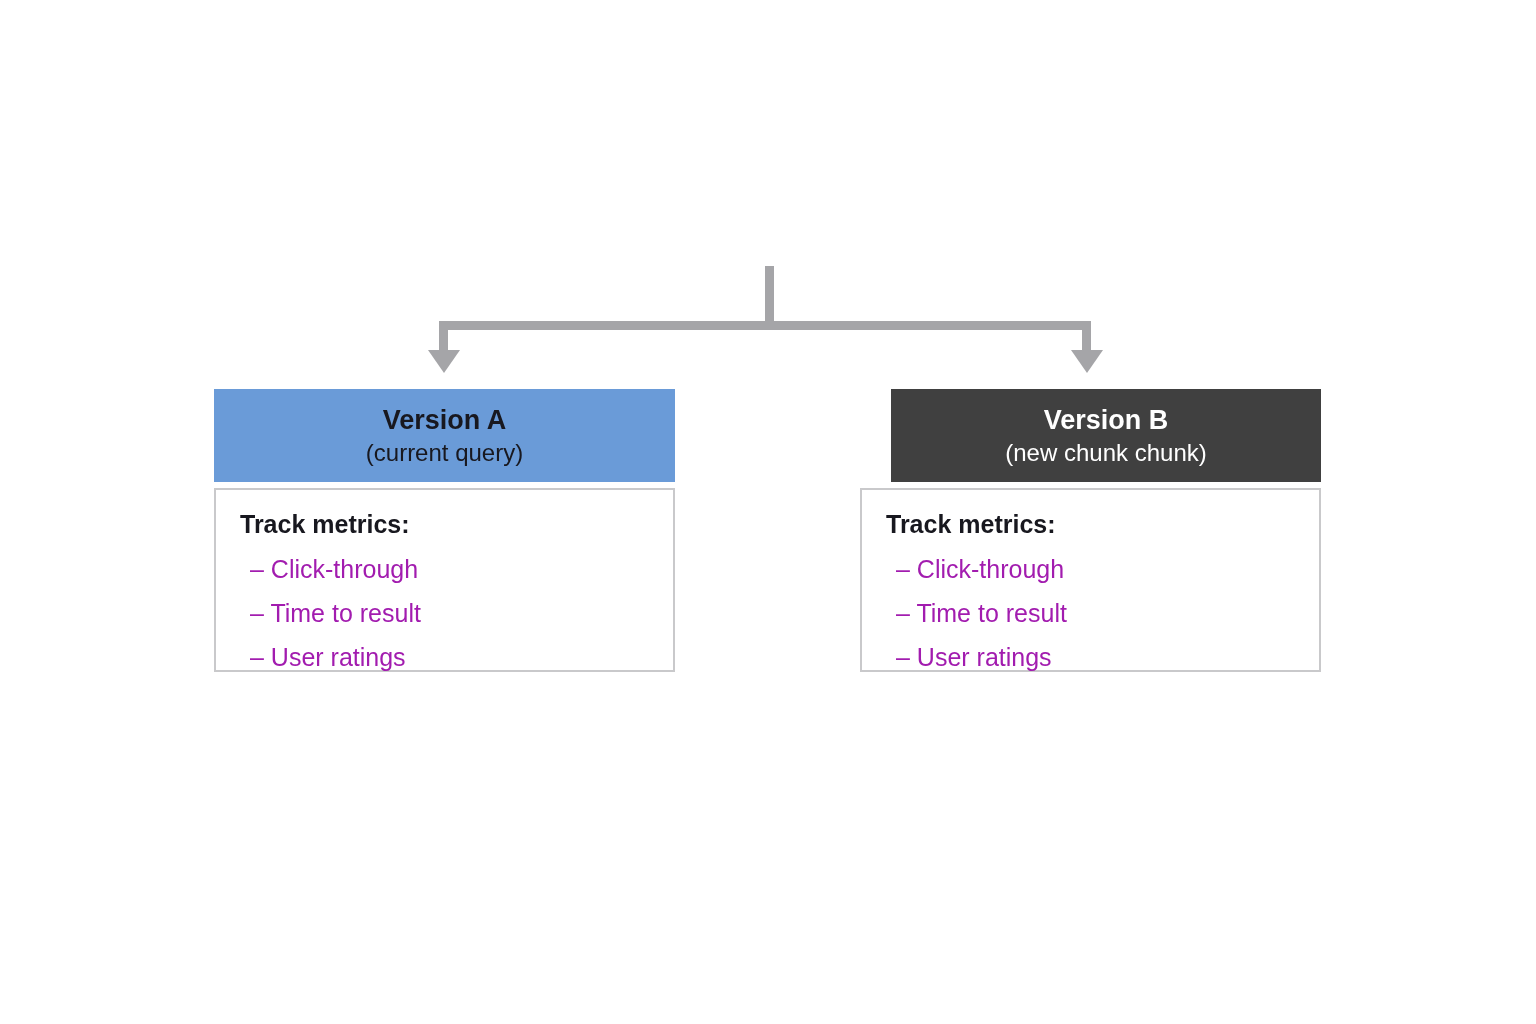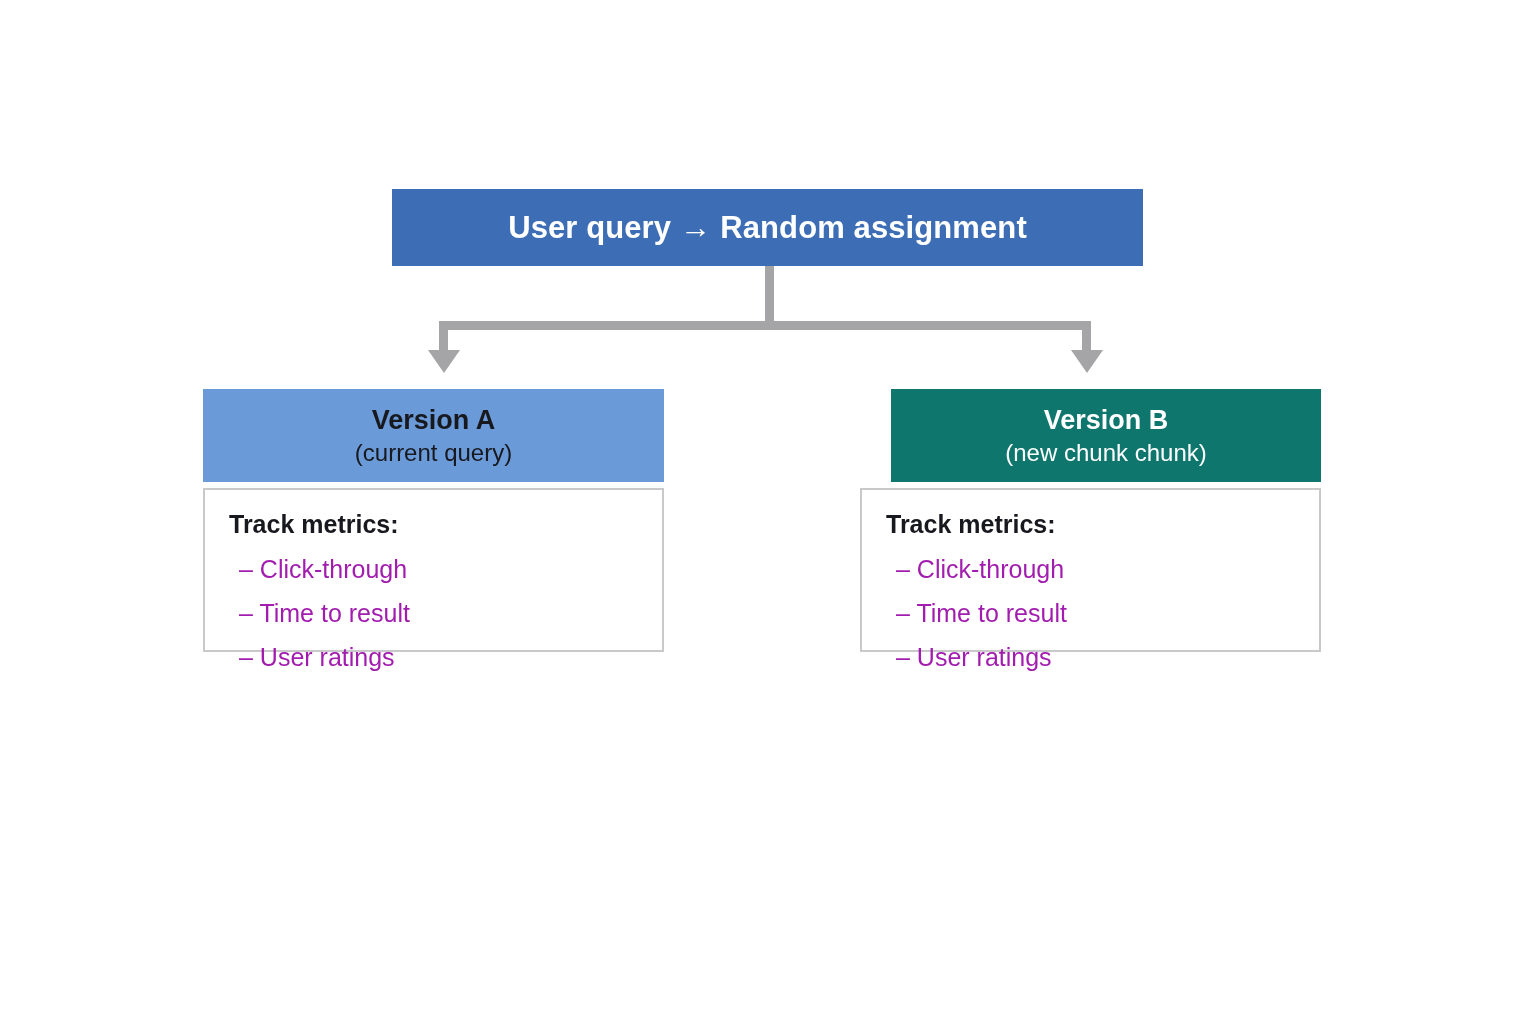--- a/index.html
+++ b/index.html
@@ -58,59 +58,59 @@
     height: 1024px;
     pointer-events: none;
   }
 
   
   .branch {
     position: absolute;
     top: 389px;
     width: 461px;
   }
-  .branch-a { left: 203px; }
+  .branch-a { left: 214px; }
   .branch-b { left: 860px; }
 
   .branch-header {
     height: 93px;
     box-sizing: border-box;
     display: flex;
     flex-direction: column;
     align-items: center;
     justify-content: center;
     text-align: center;
     padding-top: 2px;
   }
   .branch-a .branch-header {
     background: #6A9BD8;
   }
   .branch-b .branch-header {
-    background: #0f766e;
+    background: #404040;
     margin-left: 31px;
   }
   .branch-title {
     font-size: 27px;
     font-weight: bold;
     line-height: 1.1;
   }
   .branch-subtitle {
     font-size: 24px;
     font-weight: normal;
     line-height: 1.15;
     margin-top: 3px;
   }
   .branch-a .branch-title,
   .branch-a .branch-subtitle { color: #18181F; }
   .branch-b .branch-title,
   .branch-b .branch-subtitle { color: #ffffff; }
 
   .metrics-box {
     margin-top: 6px;
-    height: 164px;
+    height: 184px;
     box-sizing: border-box;
     background: #ffffff;
     border: 2px solid #C9C9CB;
     padding: 22px 0 0 24px;
   }
   .metrics-title {
     font-size: 25px;
     font-weight: bold;
     color: #18181F;
     line-height: 1;
@@ -129,25 +129,20 @@
     margin-bottom: 19px;
     padding-left: 10px;
     white-space: nowrap;
   }
 </style>
 </head>
 <body>
 
 <div id="canvas">
 
-  <div class="top-node">
-    <div class="top-node-label">
-      <span>User query</span><span class="arrow-glyph">→</span><span>Random assignment</span>
-    </div>
-  </div>
 
   <svg class="connector" width="1536" height="1024" viewBox="0 0 1536 1024" aria-hidden="true">
 
     <rect x="765" y="266" width="9" height="60" fill="#A5A5A8"></rect>
 
     <rect x="439" y="321" width="652" height="9" fill="#A5A5A8"></rect>
 
     <rect x="439" y="321" width="9" height="32" fill="#A5A5A8"></rect>
 
     <polygon points="428,350 460,350 444,373" fill="#A5A5A8"></polygon>

